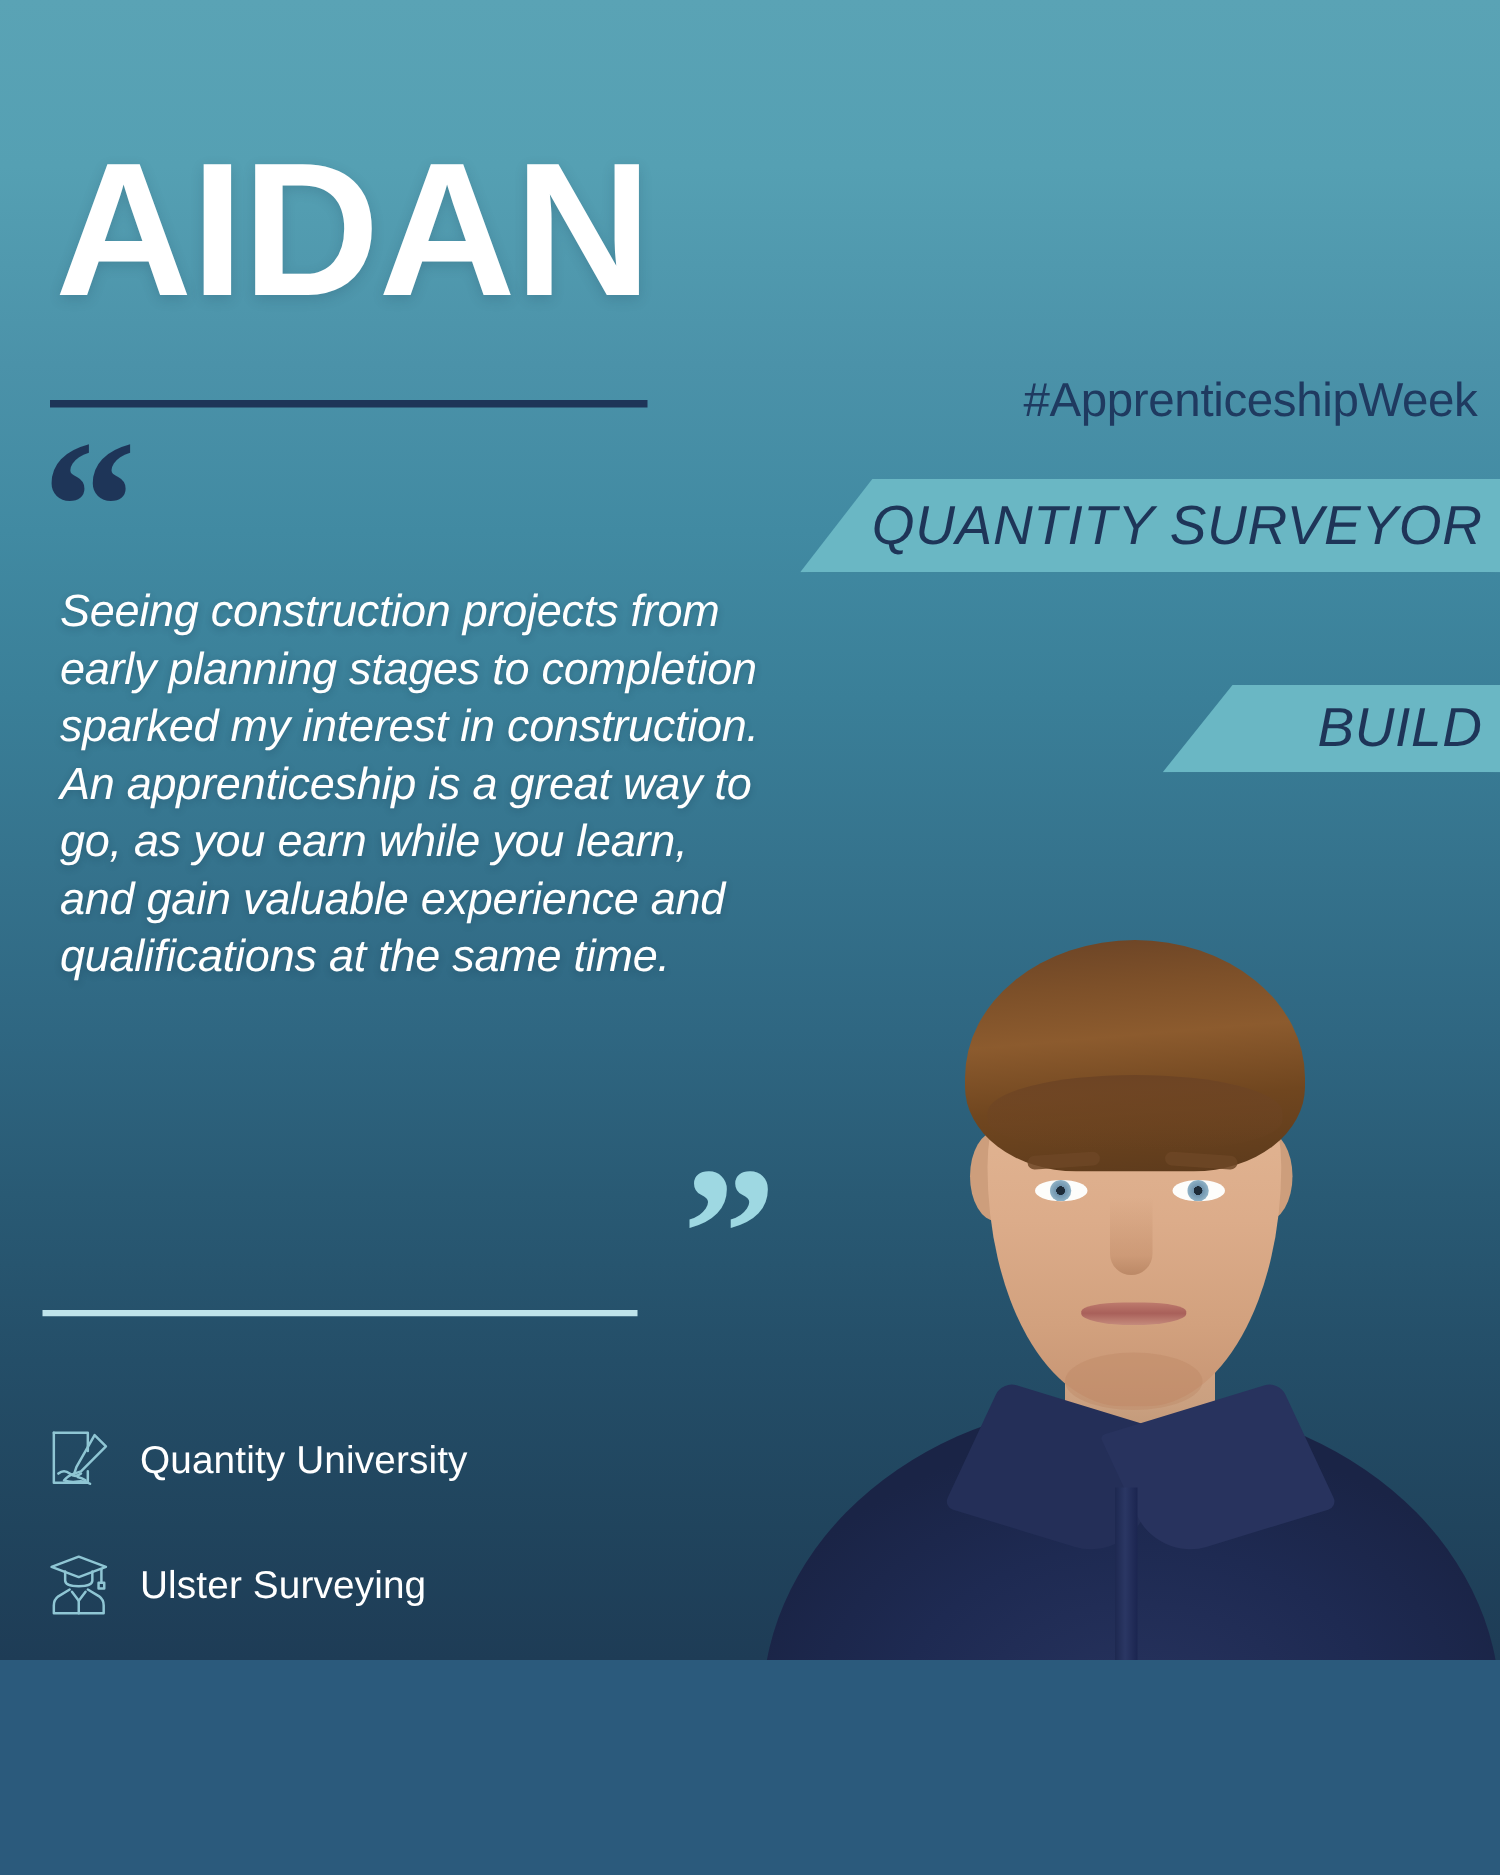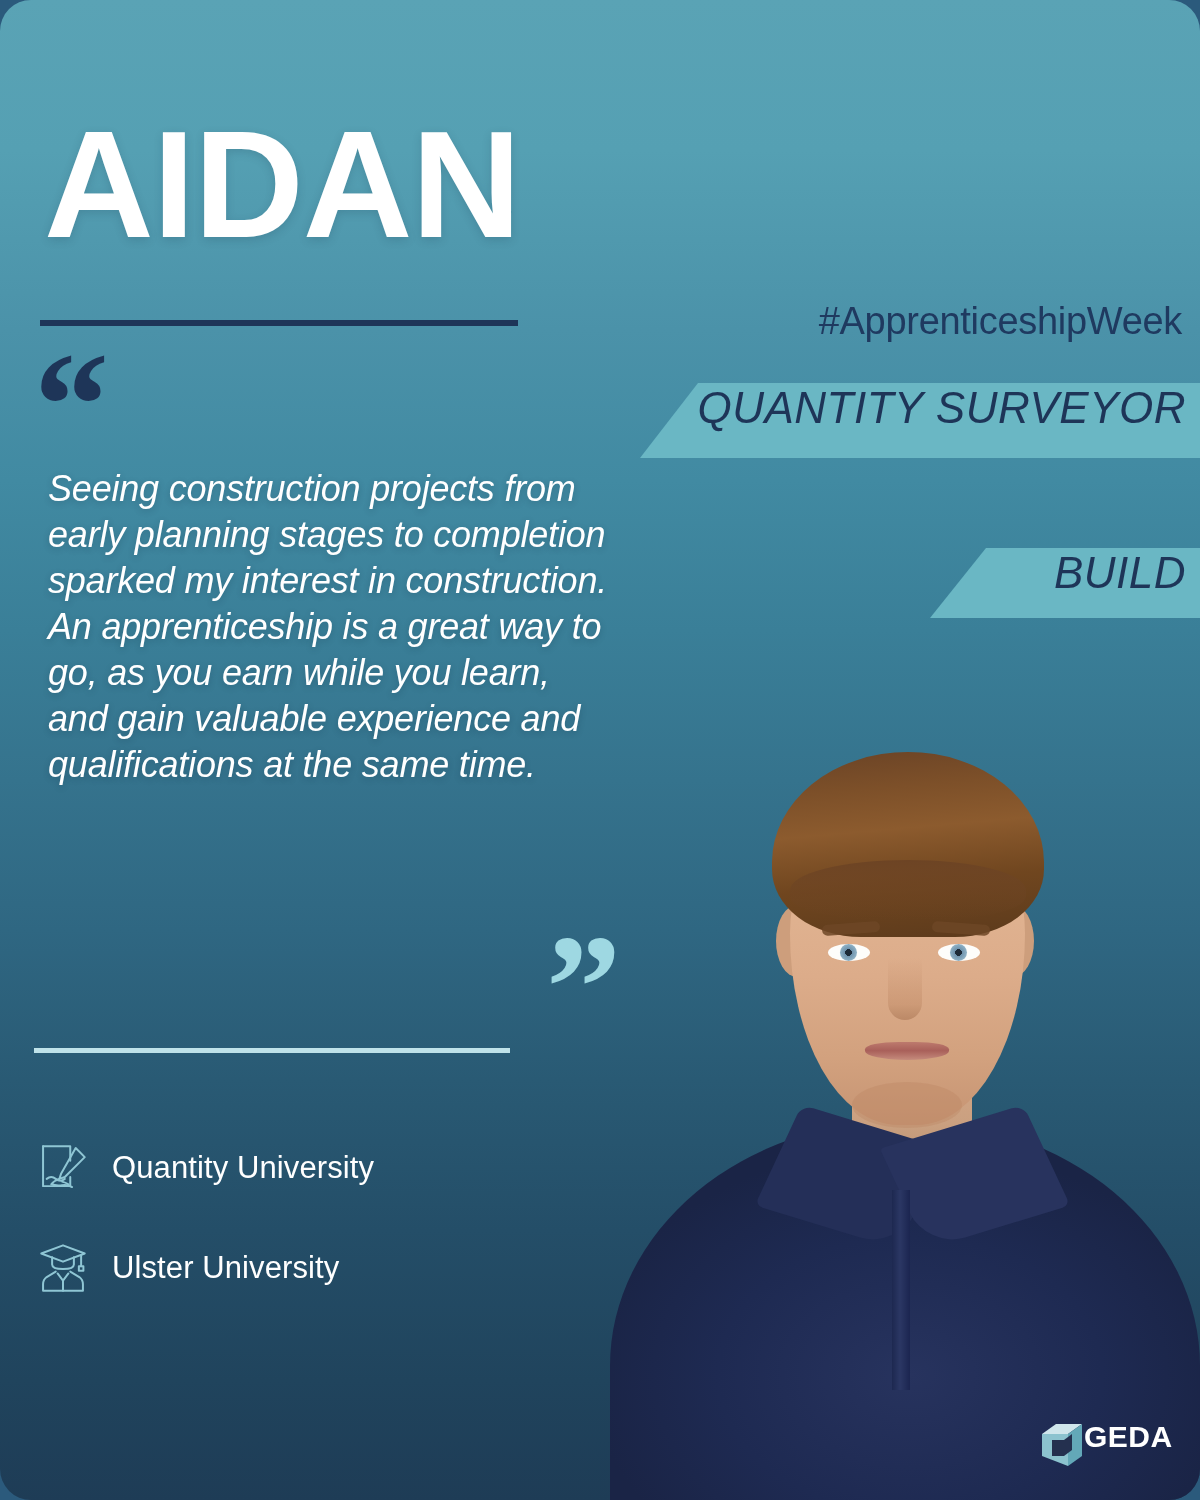--- a/index.html
+++ b/index.html
@@ -3,36 +3,35 @@
 <meta charset="utf-8">
 <style>
   html, body {
     margin: 0;
     padding: 0;
     background: #2b5a7c;
   }
   #poster {
     position: relative;
     width: 1200px;
-    height: 1500px;
+    height: 1328px;
     overflow: hidden;
     font-family: "Liberation Sans", sans-serif;
     background: linear-gradient(180deg,
         #5aa3b5 0%,
         #55a0b3 10%,
         #4b92a9 22%,
         #418aa2 32%,
         #3a7f98 42%,
         #35738d 52%,
         #2f6782 62%,
         #295a74 72%,
         #244e68 82%,
         #20445d 92%,
         #1e3c56 100%);
-    border-radius: 31px;
   }
 
   
   #portrait {
     position: absolute;
     left: 600px;
     top: 690px;
     width: 600px;
     height: 810px;
     overflow: hidden;
@@ -236,21 +235,21 @@
   .badge {
     position: absolute;
     right: 0;
     background: #6ab7c4;
     color: #1e3558;
     font-size: 44px;
     font-style: italic;
     font-weight: normal;
     letter-spacing: .5px;
     display: flex;
-    align-items: flex-start;
+    align-items: center;
     justify-content: flex-end;
     box-shadow: 0 7px 9px -4px rgba(12,40,60,.38);
   }
   #badge-role {
     top: 383px;
     height: 75px;
     width: 560px;
     padding-right: 14px;
     box-sizing: border-box;
     clip-path: polygon(58px 0, 100% 0, 100% 100%, 0 100%);
@@ -396,21 +395,21 @@
         <svg viewBox="0 0 64 64" width="58" height="58" fill="none" stroke="#8fc6d4" stroke-width="2.2" stroke-linecap="round" stroke-linejoin="round">
           <path d="M32 7 L56 16 L32 25 L8 16 Z"></path>
           <path d="M20 20 V28 q0 5 12 5 q12 0 12 -5 V20"></path>
           <path d="M52 18 V30"></path>
           <path d="M49.5 30 h5 v5 h-5 z"></path>
           <path d="M24 36 L14 42 q-4 3 -4 8 V57 H54 V50 q0 -5 -4 -8 L40 36"></path>
           <path d="M26 38 L32 46 L38 38"></path>
           <path d="M32 46 V57"></path>
         </svg>
       </span>
-      <span class="info-label">Ulster University</span>
+      <span class="info-label">Ulster Surveying</span>
     </div>
 
   </div>
 
   <div id="geda-logo">
     <span class="geda-mark">
       <svg viewBox="0 0 44 46" width="44" height="46">
         <polygon points="2,12 16,2 42,2 28,12" fill="#cfe6ec"></polygon>
         <polygon points="2,12 28,12 28,44 2,34" fill="#8cc3cf"></polygon>
         <polygon points="28,12 42,2 42,34 28,44" fill="#63a8b8"></polygon>

